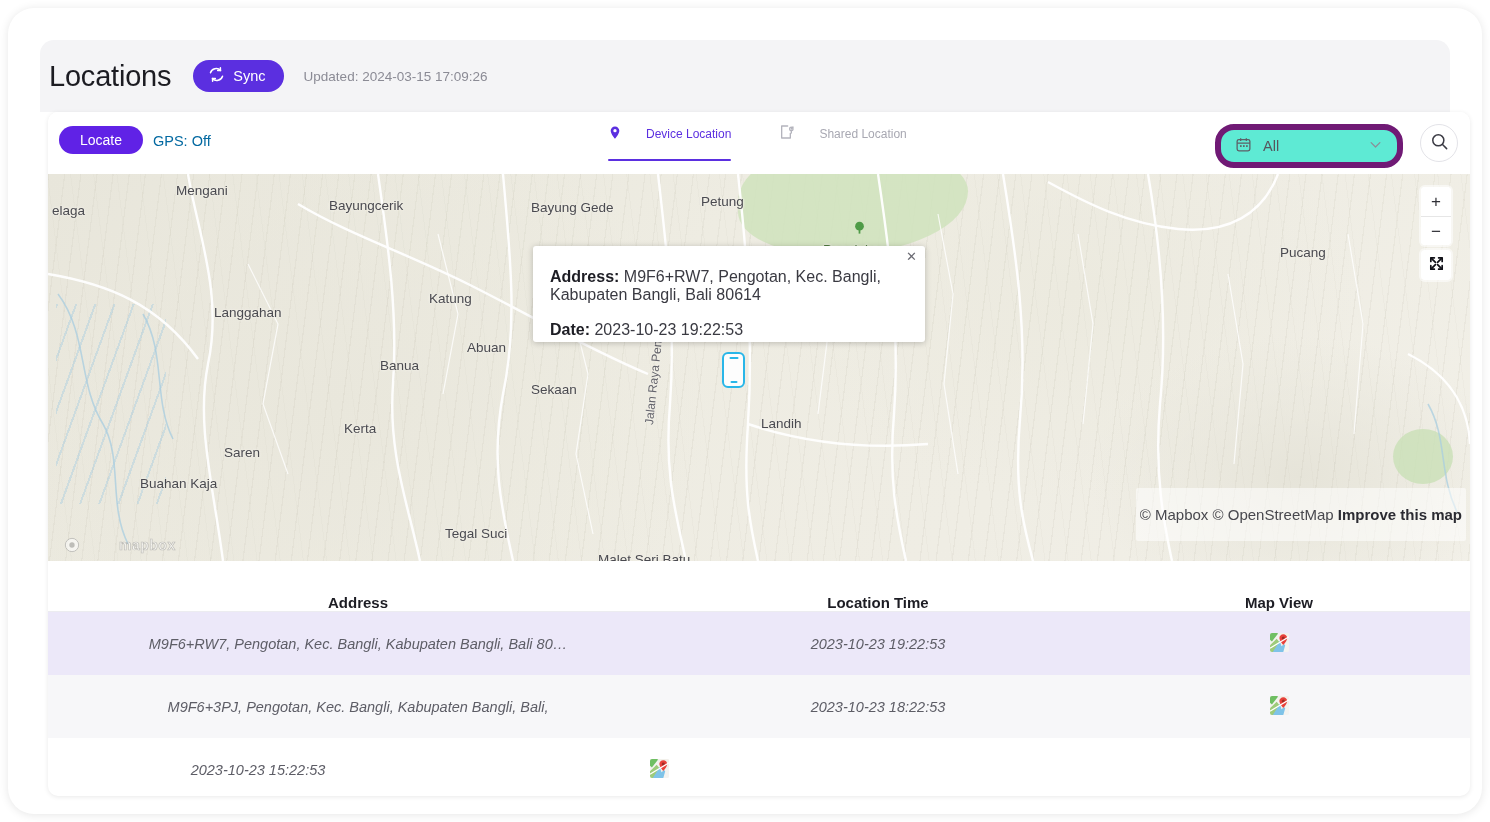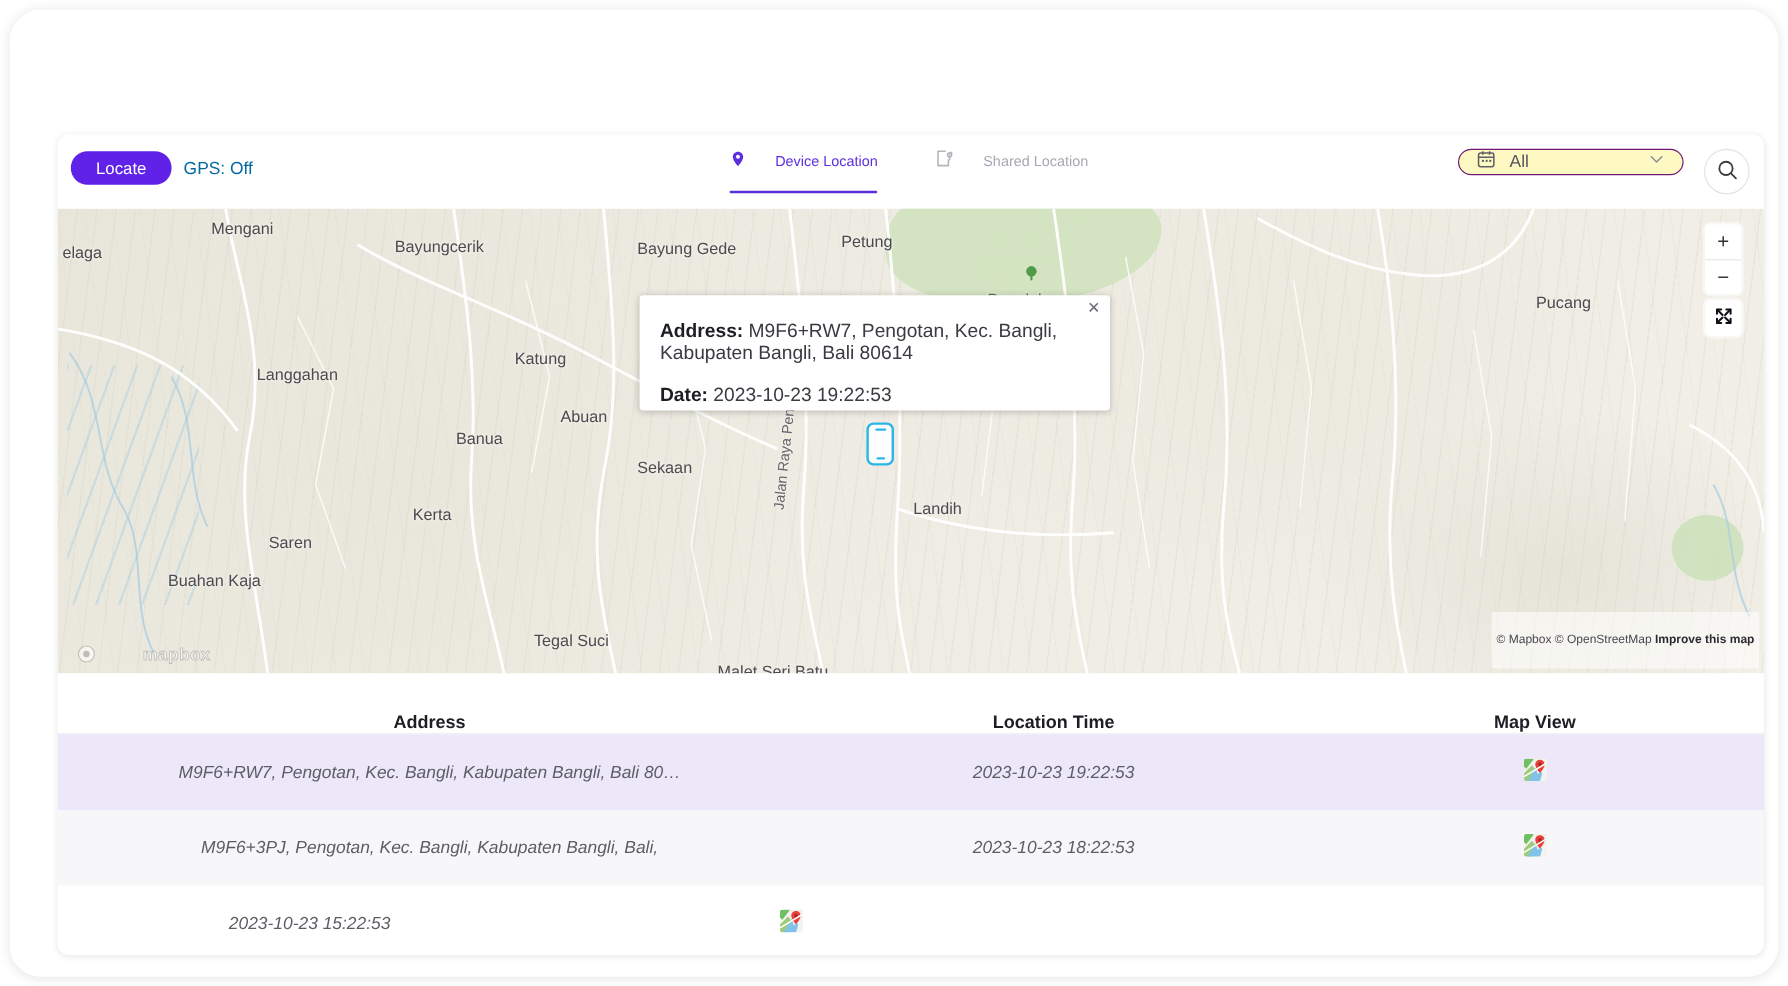--- a/index.html
+++ b/index.html
@@ -118,28 +118,28 @@
     content: "";
     position: absolute;
     left: 0; right: 0; bottom: 0;
     height: 2.5px;
     background: #5b2fe0;
     border-radius: 2px;
   }
   .date-select {
     position: absolute;
     right: 67px; top: 12px;
-    width: 188px; height: 22px;
-    border: 1px solid #701a75;
+    width: 188px; height: 44px;
+    border: 6px solid #701a75;
     border-radius: 19px;
     display: flex;
     align-items: center;
     padding: 0 14px;
     cursor: pointer;
-    background: #fef9c3;
+    background: #5eead4;
   }
   .date-select .label {
     margin-left: 11px;
     font-size: 14.5px;
     color: #56565e;
     flex: 1;
   }
   .search-btn {
     position: absolute;
     right: 12px; top: 12px;
@@ -306,22 +306,22 @@
   .mapbox-wordmark {
     font-size: 14px;
     font-weight: bold;
     letter-spacing: 0.5px;
     color: #ffffff;
     margin-left: 36px;
     -webkit-text-stroke: 0.7px #9a9a9a;
   }
   .map-attrib {
     position: absolute;
-    right: 4px; bottom: 4px;
-    font-size: 10px;
+    right: 4px; bottom: 20px;
+    font-size: 15px;
     color: #48484e;
     background: rgba(255,255,255,0.55);
     padding: 18px 4px;
     border-radius: 2px;
     white-space: nowrap;
   }
   .map-attrib .strong { font-weight: bold; color: #2b2b32; }
 
   
   .table { width: 100%; }
@@ -361,20 +361,37 @@
     border-radius: 2px;
     overflow: hidden;
     background: #f4f4f2;
   }
 </style>
 </head>
 <body>
 
 <div class="app-shell">
 
+  <div class="page-header">
+    <div class="page-title">Locations</div>
+
+    <button class="sync-btn">
+      <span class="sync-icon">
+        <svg width="17" height="17" viewBox="0 0 24 24" fill="none" stroke="#ffffff" stroke-width="2.1" stroke-linecap="round">
+          <path d="M3.5 9.5a8.5 8.5 0 0 1 14.2-3.3"></path>
+          <path d="M20.5 14.5a8.5 8.5 0 0 1-14.2 3.3"></path>
+          <path d="M17.5 2.6v3.9h-3.9"></path>
+          <path d="M6.5 21.4v-3.9h3.9"></path>
+        </svg>
+      </span>
+      <span>Sync</span>
+    </button>
+
+    <div class="updated-text">Updated: 2024-03-15 17:09:26</div>
+  </div>
 
   <div class="main-card">
 
     <div class="toolbar">
       <button class="locate-btn">Locate</button>
       <div class="gps-text">GPS: Off</div>
 
       <div class="tabs">
         <div class="tab active">
           <span>

